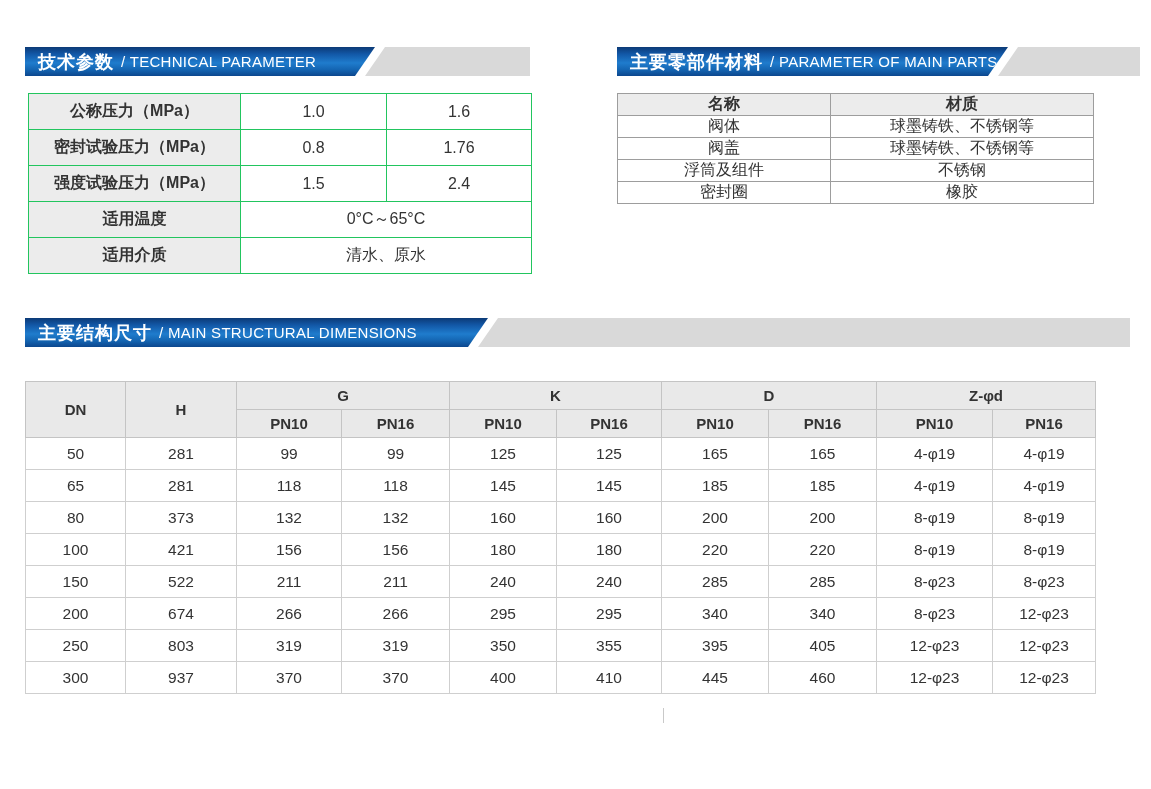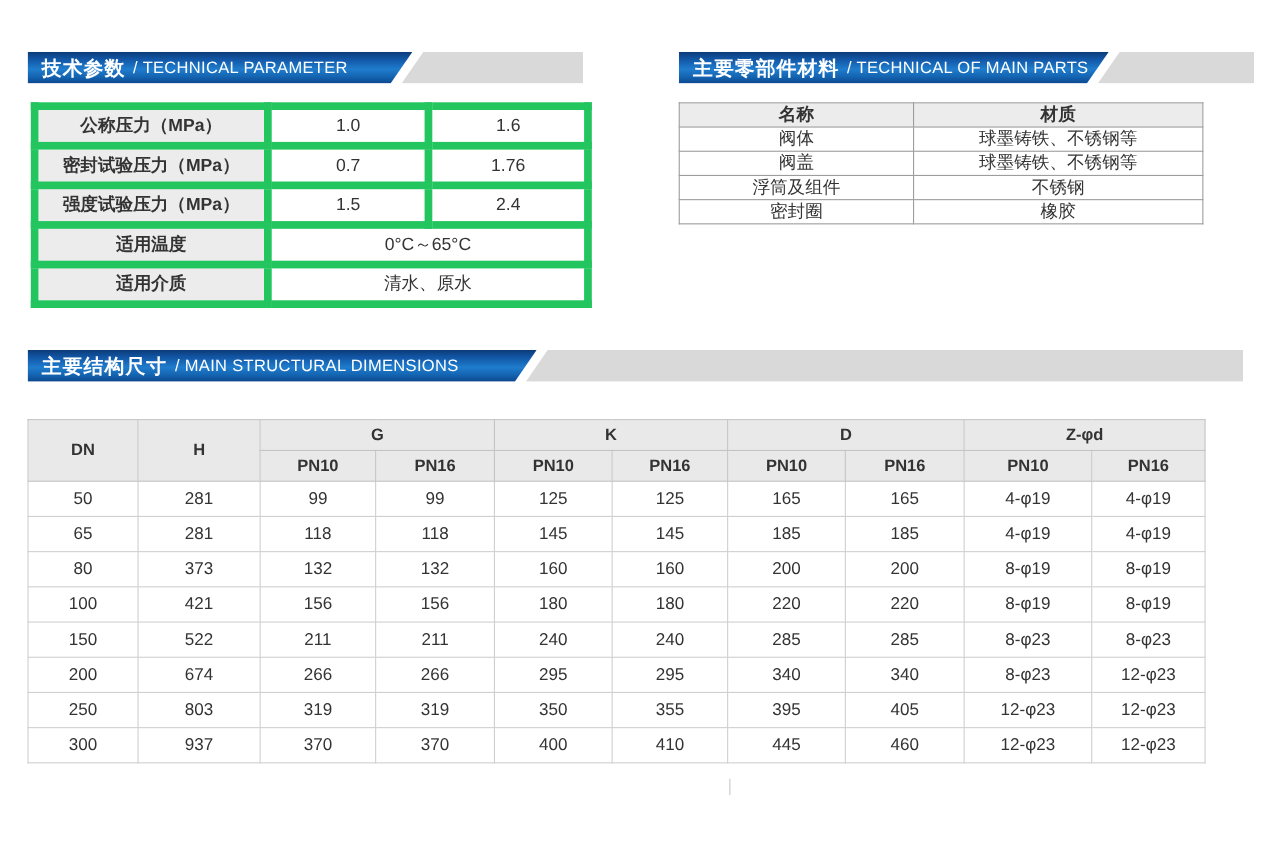--- a/index.html
+++ b/index.html
@@ -27,21 +27,21 @@
   .h-mat  { left:617px; top:47px;  width:523px;  --b:391px; }
   .h-dim  { left:25px;  top:318px; width:1105px; --b:463px; }
   .t-cn { font-size:18px; font-weight:bold; letter-spacing:1px; white-space:nowrap; }
   .t-en { font-size:15px; margin-left:7px; white-space:nowrap; letter-spacing:.3px; }
 
   
   .tbl { position:absolute; border-collapse:collapse; table-layout:fixed; }
   .tbl td, .tbl th { text-align:center; vertical-align:middle; padding:0 4px; overflow:hidden; }
 
   .tech { left:28px; top:93px; width:503px; }
-  .tech td { border:7px solid #22c55e; height:36px; font-size:16px; background:#fff; }
+  .tech td { border:1px solid #22c55e; height:36px; font-size:16px; background:#fff; }
   .tech td.lbl { background:#ececec; font-weight:bold; }
 
   .mat { left:617px; top:93px; width:476px; }
   .mat th, .mat td { border:1px solid #9d9d9d; height:18px; font-size:16px; }
   .mat th { background:#ececec; font-weight:bold; }
   .mat td { background:#fff; }
 
   
   .dim { left:25px; top:381px; width:1070px; border:1px solid #a8a8a8; }
   .dim th { border:1px solid #c4c4c4; background:#e9e9e9; font-size:15px; font-weight:bold; height:28px; }
@@ -59,21 +59,21 @@
     <div class="bar-blue">
       <span class="t-cn">技术参数</span>
       <span class="t-en">/ TECHNICAL PARAMETER</span>
     </div>
   </div>
 
   <div class="sec-header h-mat">
     <div class="bar-gray"></div>
     <div class="bar-blue">
       <span class="t-cn">主要零部件材料</span>
-      <span class="t-en">/ TECHNICAL OF MAIN PARTS</span>
+      <span class="t-en">/ PARAMETER OF MAIN PARTS</span>
     </div>
   </div>
 
   <div class="sec-header h-dim">
     <div class="bar-gray"></div>
     <div class="bar-blue">
       <span class="t-cn">主要结构尺寸</span>
       <span class="t-en">/ MAIN STRUCTURAL DIMENSIONS</span>
     </div>
   </div>
@@ -85,21 +85,21 @@
         <col style="width:145px">
       </colgroup>
     <tbody id="tech-body">
         <tr>
           <td class="lbl">公称压力（MPa）</td>
           <td class="val">1.0</td>
           <td class="val">1.6</td>
         </tr>
         <tr>
           <td class="lbl">密封试验压力（MPa）</td>
-          <td class="val">0.7</td>
+          <td class="val">0.8</td>
           <td class="val">1.76</td>
         </tr>
         <tr>
           <td class="lbl">强度试验压力（MPa）</td>
           <td class="val">1.5</td>
           <td class="val">2.4</td>
         </tr>
         <tr>
           <td class="lbl">适用温度</td>
           <td class="val" colspan="2">0°C～65°C</td>

